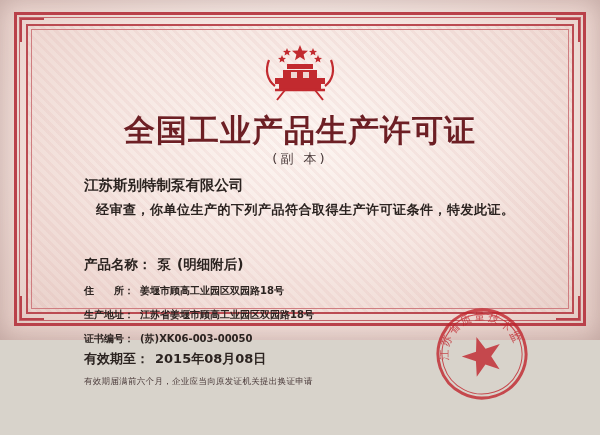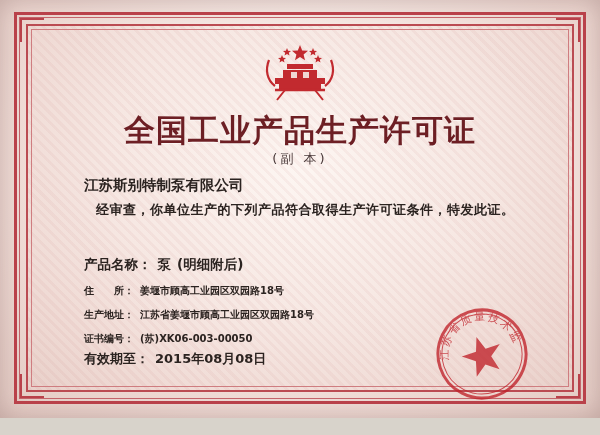--- a/index.html
+++ b/index.html
@@ -3,21 +3,21 @@
 <meta charset="utf-8">
 <style>
   html,body{margin:0;padding:0;}
   body{
     width:600px;height:435px;overflow:hidden;
     background:#d8d3cb;
     font-family:"DejaVu Sans","Liberation Sans",sans-serif;
   }
   #cert{
     position:relative;
-    width:600px;height:418px;
+    width:600px;height:340px;
     background:
       radial-gradient(ellipse at 50% 40%, #fdf6f2 0%, #f6e7e2 45%, #eed8d2 75%, #e4cbc4 100%);
   }
   
   #cert:before{
     content:"";position:absolute;inset:0;
     box-shadow:inset 0 0 26px rgba(120,90,85,.35);
     pointer-events:none;
   }
   
@@ -171,20 +171,21 @@
       </div>
     </div>
 
     <div class="date-row">
       <div class="valid">
         <span class="label">有效期至：</span>
         <span class="value">2015年08月08日</span>
       </div>
     </div>
 
+    <div class="footnote">有效期届满前六个月，企业应当向原发证机关提出换证申请</div>
 
     <div class="seal">
       <svg viewBox="0 0 96 96" width="96" height="96" aria-hidden="true">
         <circle cx="48" cy="48" r="44" fill="none" stroke="#c0222a" stroke-width="3"></circle>
         <circle cx="48" cy="48" r="40" fill="none" stroke="#c0222a" stroke-width="1"></circle>
         <polygon points="48,30 53,44 68,44 56,53 60,68 48,59 36,68 40,53 28,44 43,44" fill="#c0222a"></polygon>
         <defs>
           <path id="sealArc" d="M 14 48 A 34 34 0 0 1 82 48"></path>
         </defs>
         <text font-size="11" fill="#c0222a" font-family="DejaVu Sans, sans-serif" letter-spacing="2">

